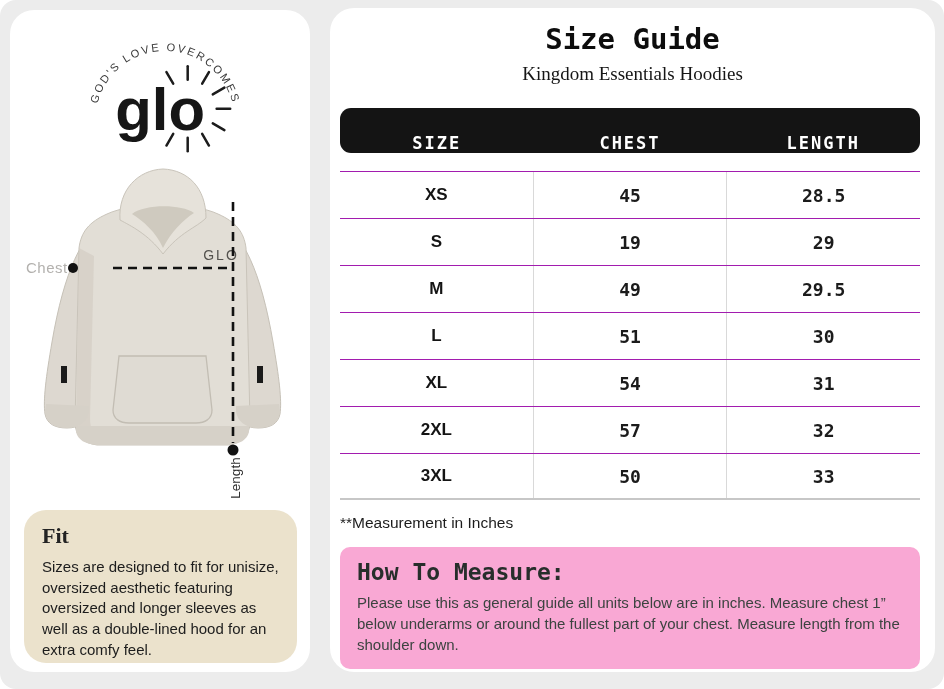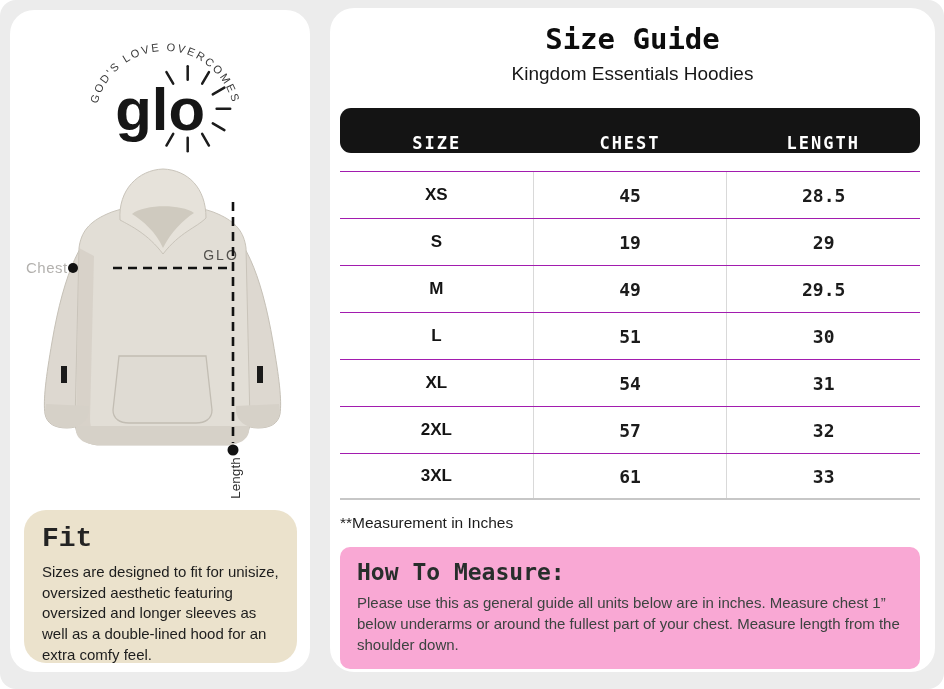--- a/index.html
+++ b/index.html
@@ -8,27 +8,27 @@
   .card { position:absolute; background:#ffffff; border-radius:24px; }
   .card-left  { left:10px; top:10px;  width:300px; height:662px; }
   .card-right { left:330px; top:8px;  width:605px; height:664px; }
 
   
   .logo-svg { position:absolute; left:70px; top:10px; width:170px; height:140px; }
   .hoodie-svg { position:absolute; left:0; top:150px; width:300px; height:350px; }
 
   .fit-box { position:absolute; left:14px; top:500px; width:273px; height:153px;
              background:#ebe2cc; border-radius:22px; padding:13px 18px; }
-  .fit-title { font-family:Liberation Mono, monospace; font-weight:bold; font-size:28px; color:#232323; }
+  .fit-title { font-family:Liberation Serif, serif; font-weight:bold; font-size:22px; color:#232323; }
   .fit-body  { margin-top:8px; font-size:15px; line-height:1.38; color:#1d1d1d; }
 
   
   .sg-title { margin-top:14px; text-align:center; font-family:"DejaVu Sans Mono", monospace;
               font-weight:bold; font-size:29px; color:#0d0d0d; }
-  .sg-subtitle { margin-top:7px; text-align:center; font-family:Liberation Sans, sans-serif;
+  .sg-subtitle { margin-top:7px; text-align:center; font-family:Liberation Serif, serif;
                  font-size:19px; color:#161616; }
 
   .table { position:absolute; left:10px; top:100px; width:580px; }
   .thead { display:flex; height:45px; background:#141414; align-items:flex-end;border-radius:11px; }
   .thead .th { flex:1; text-align:center; color:#ffffff; font-family:"DejaVu Sans Mono", monospace;
                font-weight:bold; font-size:17px; letter-spacing:2px; }
   .tbody { margin-top:18px; }
   .trow { display:flex; height:47px; border-top:1px solid #a21caf; align-items:stretch; }
   .trow:last-child { border-bottom:2px solid #c7c7c7; }
   .td { flex:1; display:flex; align-items:center; justify-content:center; }
@@ -150,21 +150,21 @@
           <div class="td td-num">54</div>
           <div class="td td-num">31</div>
         </div>
         <div class="trow">
           <div class="td td-size">2XL</div>
           <div class="td td-num">57</div>
           <div class="td td-num">32</div>
         </div>
         <div class="trow">
           <div class="td td-size">3XL</div>
-          <div class="td td-num">61</div>
+          <div class="td td-num">50</div>
           <div class="td td-num">33</div>
         </div>
       </div>
     </div>
 
     <div class="note">**Measurement in Inches</div>
 
     <div class="measure-box">
       <div class="measure-title">How To Measure:</div>
       <div class="measure-body">Please use this as general guide all units below are in inches. Measure chest 1” below underarms or around the fullest part of your chest. Measure length from the shoulder down.</div>

